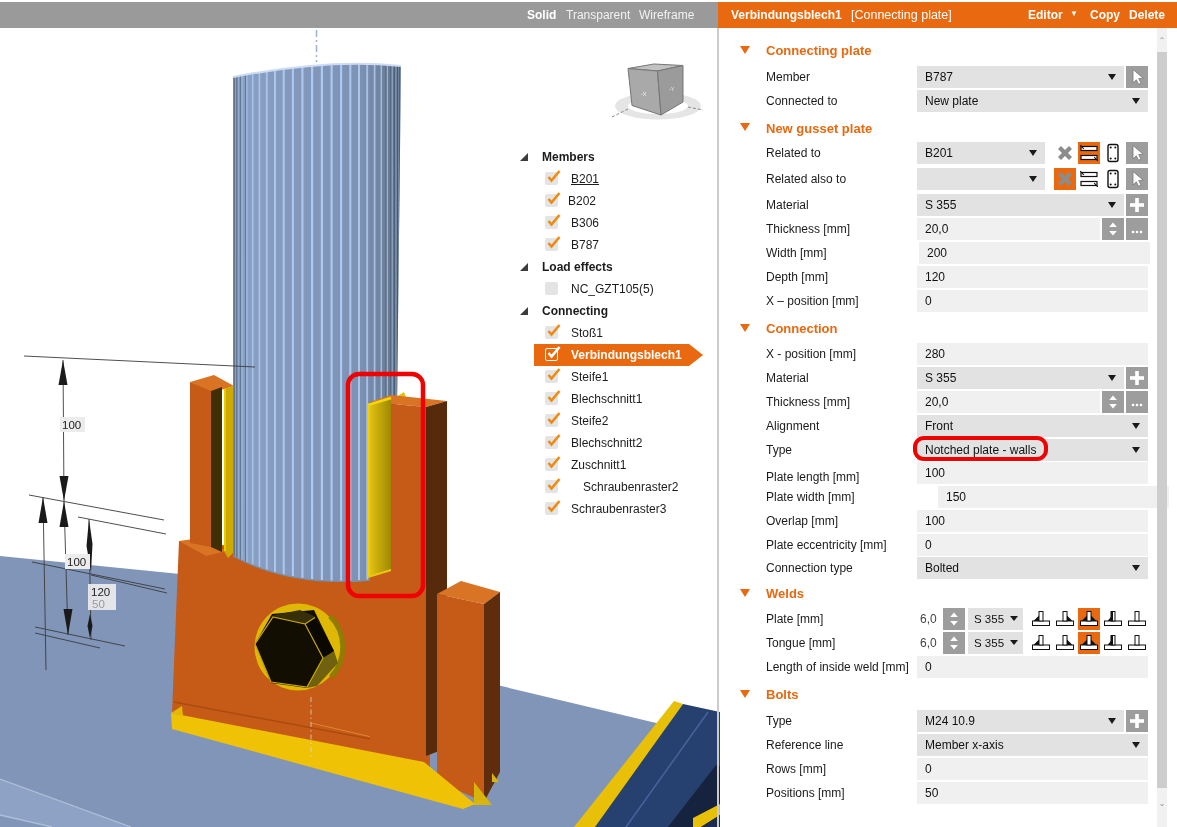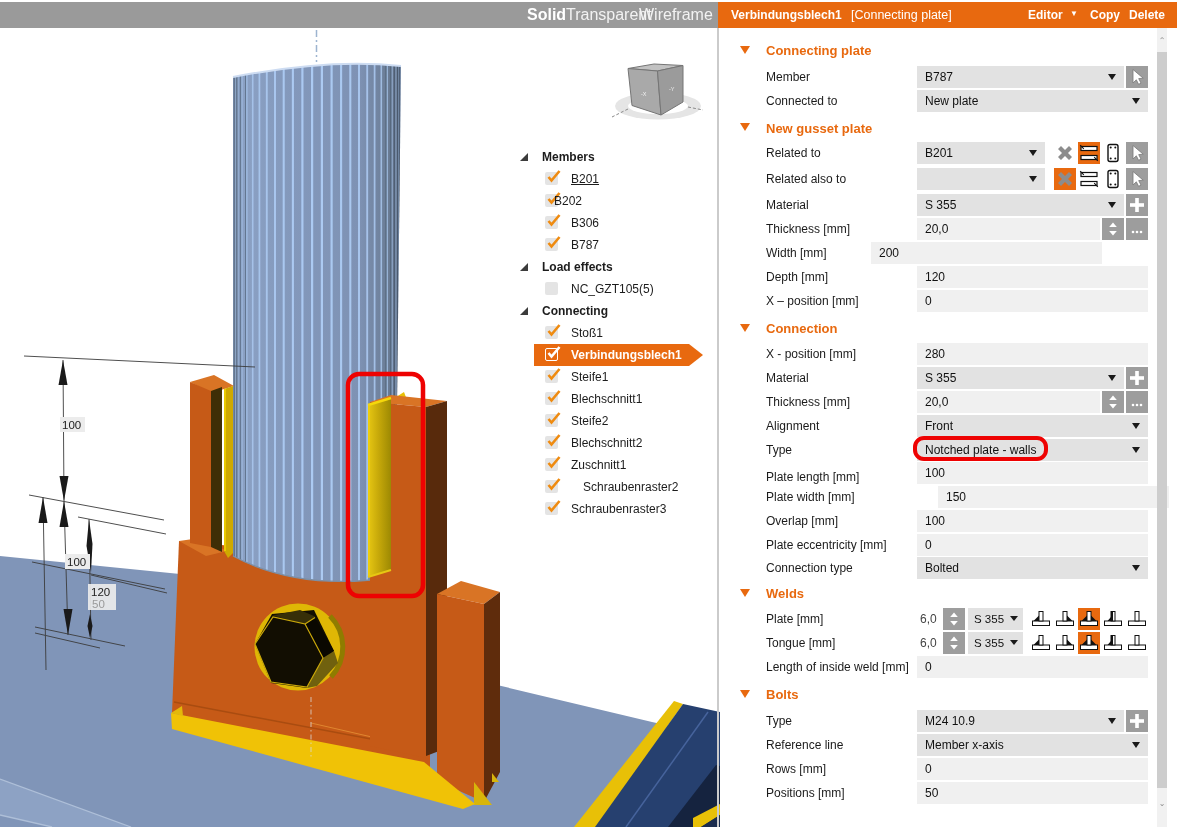--- a/index.html
+++ b/index.html
@@ -1,18 +1,18 @@
 <!DOCTYPE html>
 <html><head><meta charset="utf-8"><style>
 *{margin:0;padding:0;box-sizing:border-box}
 html,body{width:1177px;height:827px;overflow:hidden;background:#fff;font-family:"Liberation Sans",sans-serif}
 #page{position:relative;width:1177px;height:827px}
 
 #vbar{position:absolute;left:0;top:2px;width:718px;height:26px;background:#9a9a9a}
-#vbar span{position:absolute;top:0;line-height:26px;font-size:16px;color:#fff}
+#vbar span{position:absolute;top:0;line-height:26px;font-size:12px;color:#fff}
 #pbar{position:absolute;left:718px;top:2px;width:459px;height:26px;background:#e8690f}
 #pbar span{position:absolute;top:0;line-height:26px;font-size:12px;color:#fff}
 #sep{position:absolute;left:717px;top:28px;width:2px;height:799px;background:#cbcbcb}
 
 .trow{position:absolute;height:22px;white-space:nowrap;font-size:12px;color:#1c1c1c}
 .cb{position:absolute;width:13px;height:13px;top:4px;background:#e4e4e4;border-radius:2px}
 .tlab{position:absolute;left:26px;line-height:22px}
 
 .lbl{position:absolute;left:766px;font-size:12px;color:#1b1b1b;line-height:22px;white-space:nowrap}
 .sec{position:absolute;left:766px;font-size:13px;font-weight:bold;color:#e8690f;line-height:18px;white-space:nowrap}
@@ -229,21 +229,21 @@
       <svg width="16" height="16" style="position:absolute;left:4px;top:1px">
         <path d="M2.5,8 L5.5,11.5 L13.5,2" stroke="#ef8b10" stroke-width="2.6" fill="none"></path>
       </svg>
       <span class="tlab" style="left:29px;text-decoration:underline;">B201</span>
     </div>
 <div class="trow" style="left:542px;top:190px">
       <span class="cb" style="left:3px"></span>
       <svg width="16" height="16" style="position:absolute;left:4px;top:1px">
         <path d="M2.5,8 L5.5,11.5 L13.5,2" stroke="#ef8b10" stroke-width="2.6" fill="none"></path>
       </svg>
-      <span class="tlab" style="left:12px;">B202</span>
+      <span class="tlab" style="left:26px;">B202</span>
     </div>
 <div class="trow" style="left:542px;top:212px">
       <span class="cb" style="left:3px"></span>
       <svg width="16" height="16" style="position:absolute;left:4px;top:1px">
         <path d="M2.5,8 L5.5,11.5 L13.5,2" stroke="#ef8b10" stroke-width="2.6" fill="none"></path>
       </svg>
       <span class="tlab" style="left:29px;">B306</span>
     </div>
 <div class="trow" style="left:542px;top:234px">
       <span class="cb" style="left:3px"></span>
@@ -423,21 +423,21 @@
       </svg>
     </div>
 <div class="gb" style="left:1126px;top:218px">
       <svg class="ic" width="22" height="22">
         <circle cx="7" cy="14" r="1.3" fill="#fff"></circle>
         <circle cx="11" cy="14" r="1.3" fill="#fff"></circle>
         <circle cx="15" cy="14" r="1.3" fill="#fff"></circle>
       </svg>
     </div>
 <div class="lbl" style="top:242px">Width [mm]</div>
-<div class="fld" style="left:871px;top:242px;width:231px">200</div>
+<div class="fld" style="left:919px;top:242px;width:231px">200</div>
 <div class="lbl" style="top:266px">Depth [mm]</div>
 <div class="fld" style="left:917px;top:266px;width:231px">120</div>
 <div class="lbl" style="top:290px">X – position [mm]</div>
 <div class="fld" style="left:917px;top:290px;width:231px">0</div>
 <div class="st" style="top:324px"></div>
     <div class="sec" style="top:320px">Connection</div>
 <div class="lbl" style="top:343px">X - position [mm]</div>
 <div class="fld" style="left:917px;top:343px;width:231px">280</div>
 <div class="lbl" style="top:367px">Material</div>
 <div class="dd" style="left:917px;top:367px;width:207px">S 355<span class="dar"></span></div>

